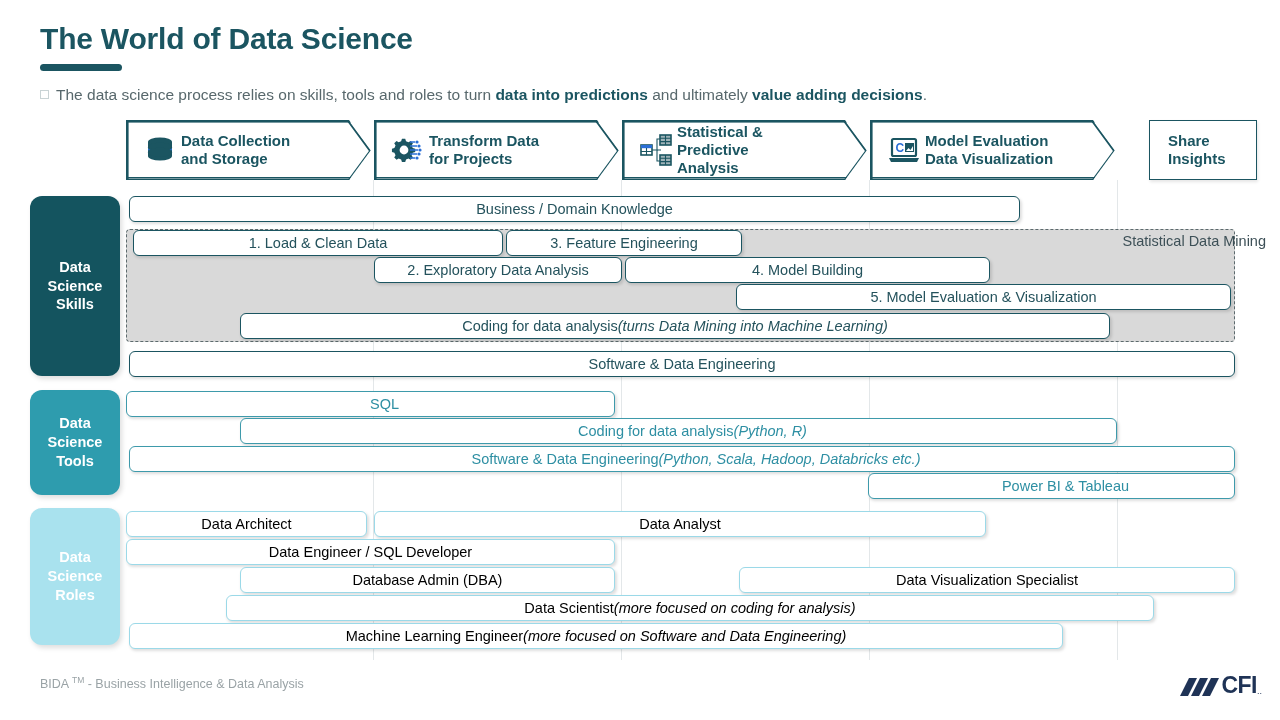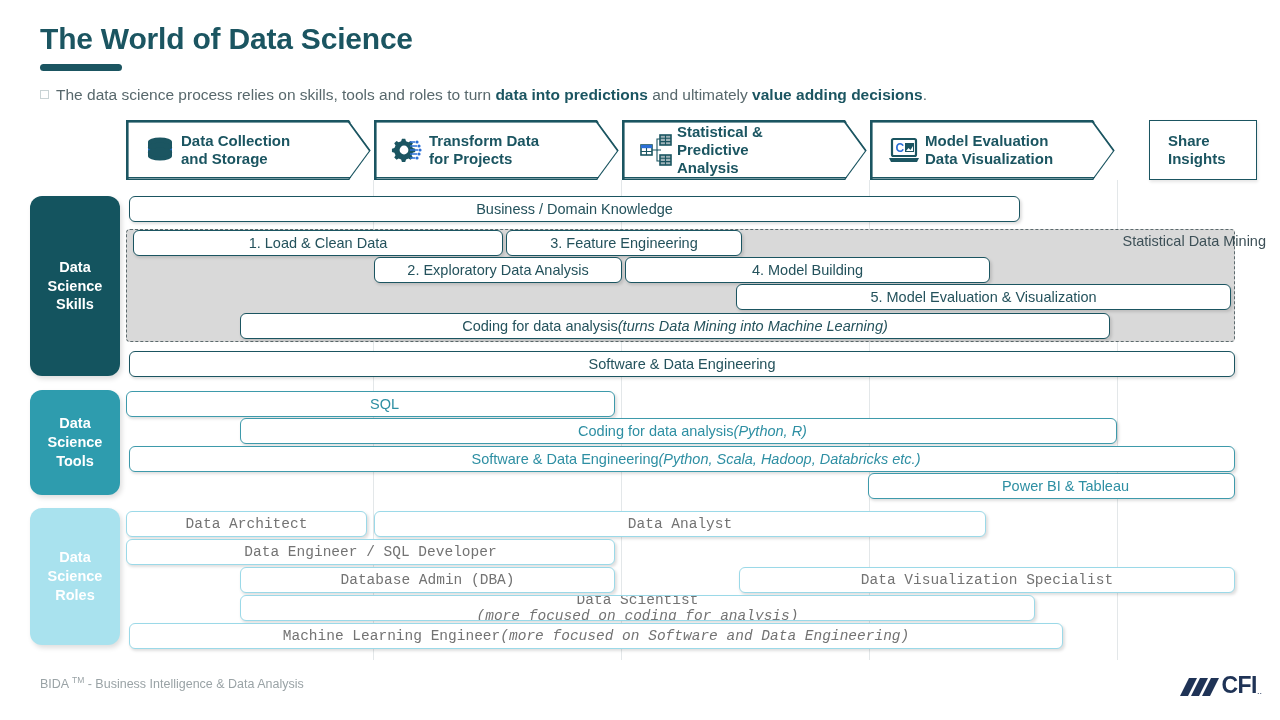--- a/index.html
+++ b/index.html
@@ -91,21 +91,21 @@
   
   .bar {
     position: absolute; height: 26px; border-radius: 6px;
     background: #ffffff; display: flex; align-items: center; justify-content: center;
     font-size: 14.5px; white-space: nowrap; overflow: hidden;
     box-shadow: 1.5px 2px 3px rgba(0,0,0,0.13);
   }
   .bar i { font-style: italic; }
   .bar.skill { border: 1.5px solid #1b5561; color: #24525c; }
   .bar.tool  { border: 1.4px solid #3e9aab; color: #2e8fa3; padding-left: 28px; }
-  .bar.role  { border: 1.4px solid #9bd9e8; color: #737373; font-family: Liberation Mono, monospace; }
+  .bar.role  { border: 1.4px solid #9bd9e8; color: #000000; }
 
   
   .footer-text {
     position: absolute; left: 40px; top: 675px;
     font-size: 12.5px; color: #9aa3a6;
   }
   .footer-text sup { font-size: 8.5px; }
   #cfi-logo { position: absolute; right: 18px; top: 672px; display:flex; align-items:flex-end; }
   #cfi-logo .cfi-word {
     font-size: 23px; font-weight: bold; color: #1f3356; letter-spacing: -0.5px;
@@ -287,21 +287,21 @@
       </div>
       <div class="bar role" style="left: 126px; top: 539px; width: 489px;">
         <span>Data Engineer / SQL Developer</span>
       </div>
       <div class="bar role" style="left: 240px; top: 567px; width: 375px;">
         <span>Database Admin (DBA)</span>
       </div>
       <div class="bar role" style="left: 739px; top: 567px; width: 496px;">
         <span>Data Visualization Specialist</span>
       </div>
-      <div class="bar role" style="left: 240px; top: 595px; width: 795px; flex-direction: column;">
+      <div class="bar role" style="left: 226px; top: 595px; width: 928px;">
         <span>Data Scientist </span>
         <i>(more focused on coding for analysis)</i>
       </div>
       <div class="bar role" style="left: 129px; top: 623px; width: 934px;">
         <span>Machine Learning Engineer </span>
         <i>(more focused on Software and Data Engineering)</i>
       </div>
     </div>
 
   <div class="footer-text">

